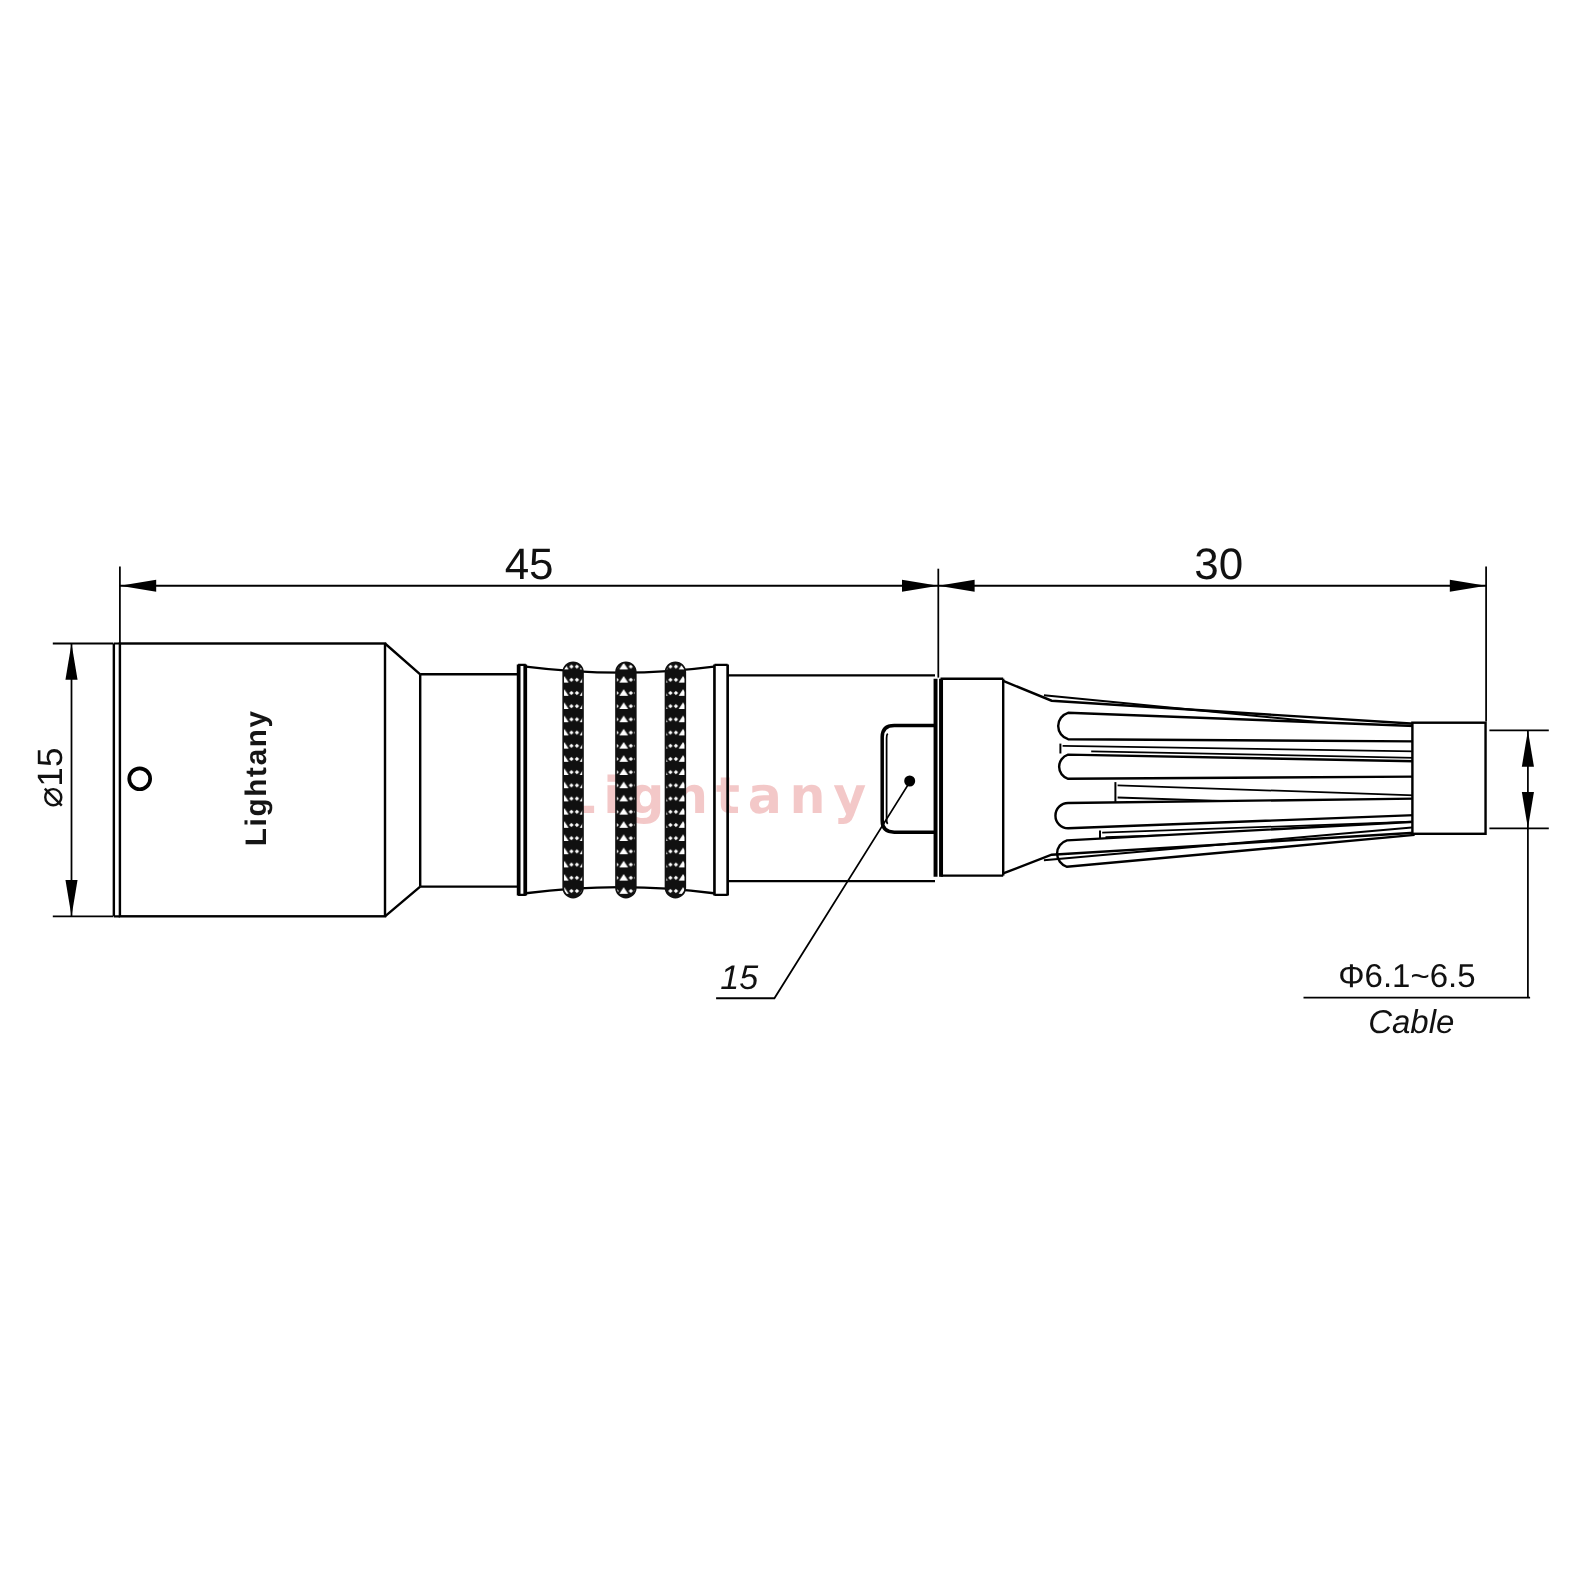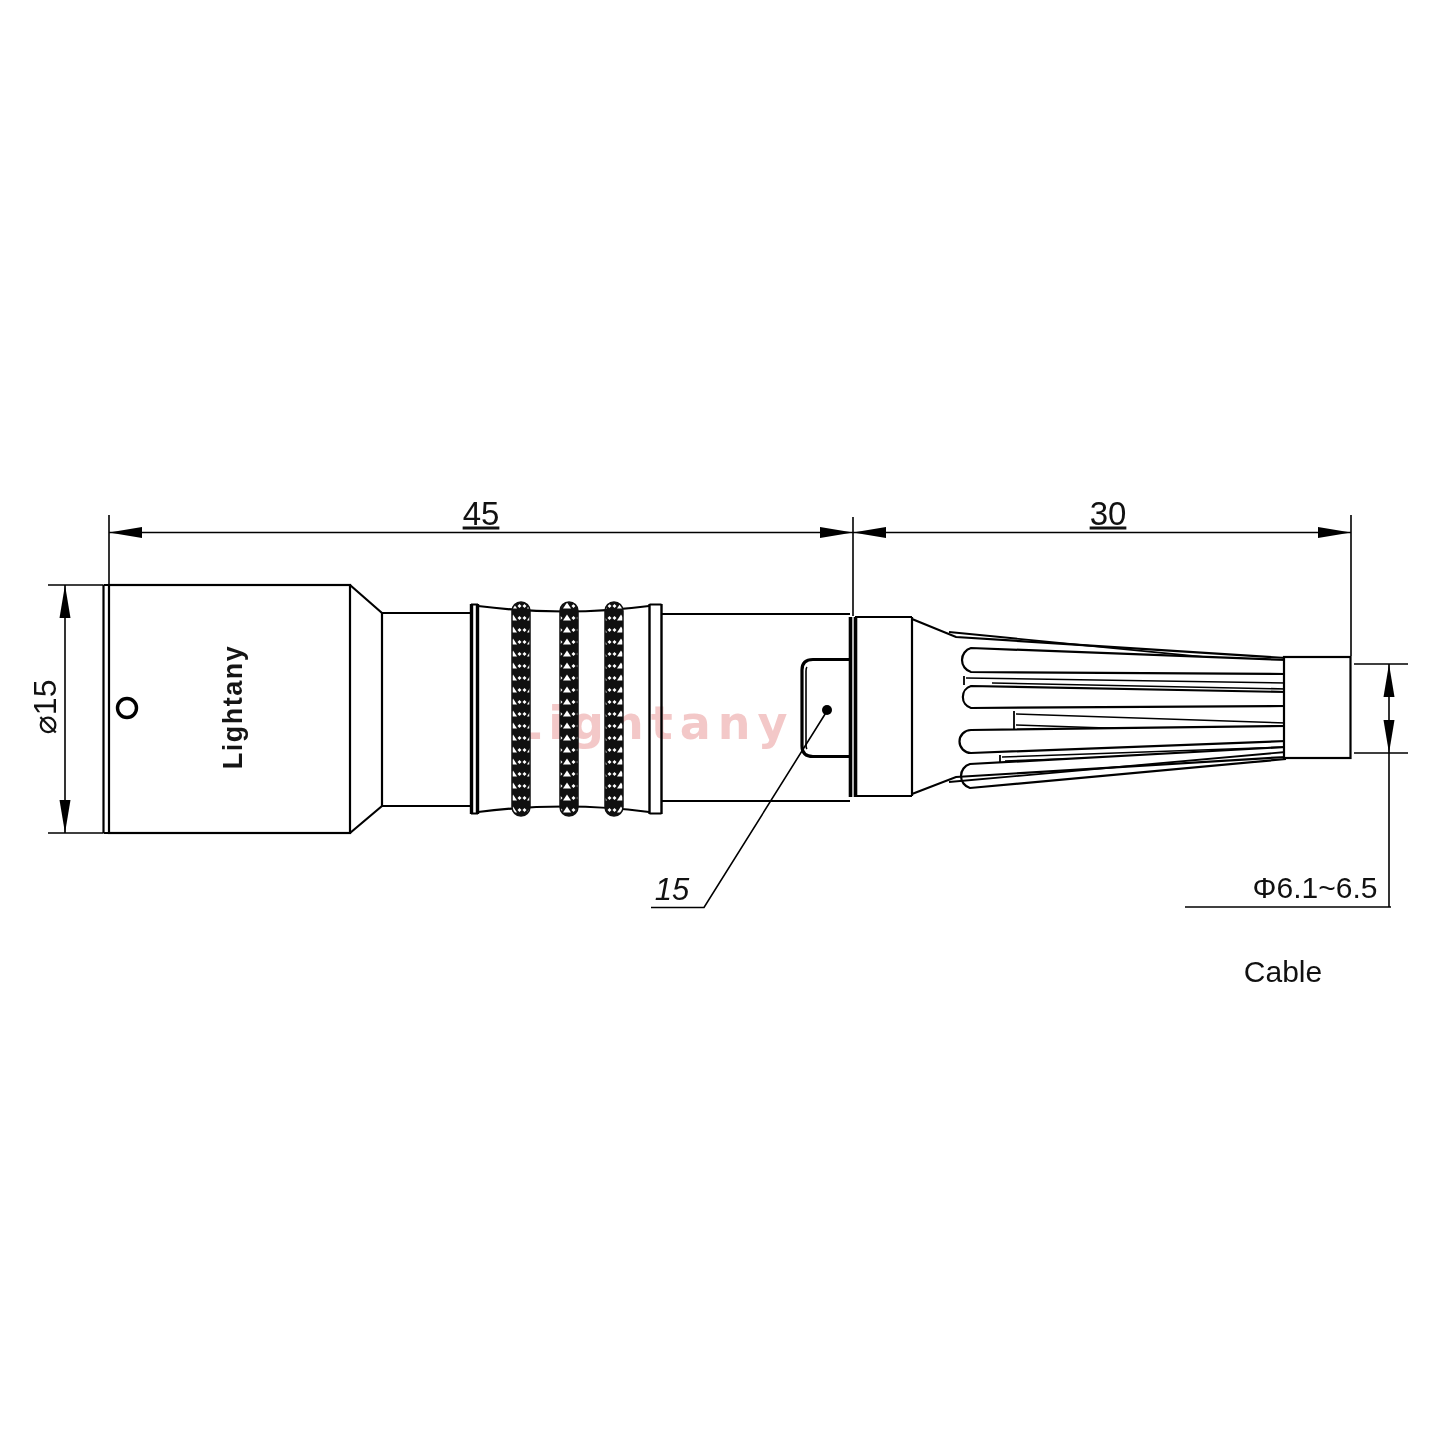--- a/index.html
+++ b/index.html
@@ -3,21 +3,21 @@
 <meta charset="utf-8">
 <style>
   html,body{margin:0;padding:0;background:#fff;}
   #stage{position:relative;width:1440px;height:1440px;background:#fff;overflow:hidden;
          font-family:"Liberation Sans", sans-serif;}
   #stage svg{position:absolute;left:0;top:0;z-index:2;}
   .lbl{position:absolute;z-index:3;color:#111;white-space:nowrap;
        font-family:"Liberation Sans", sans-serif;line-height:1;}
   .center{transform:translate(-50%,-50%);}
   .rot{transform:translate(-50%,-50%) rotate(-90deg);}
-  #dim45,#dim30{font-size:33px;text-decoration:underline;}
+  #dim45,#dim30{font-size:40px;}
   #dia15{font-size:32px;}
   #lbl15{font-size:31px;font-style:italic;}
   #cabledia,#cablelbl{font-size:30px;}
   #brand{font-size:27px;font-weight:700;letter-spacing:1.5px;color:#151515;}
   #watermark{position:absolute;z-index:1;font-size:46px;font-weight:700;
              letter-spacing:7px;color:rgba(224,110,110,0.38);
              font-family:"DejaVu Sans", sans-serif;}
 </style>
 </head>
 <body>
@@ -144,16 +144,16 @@
   <div id="dim45" class="lbl center" style="left:481px;top:513px;">45</div>
 
   <div id="dim30" class="lbl center" style="left:1108px;top:513px;text-align:center;">30</div>
 
   <div id="dia15" class="lbl rot" style="left:45px;top:707px;">⌀15</div>
 
   <div id="brand" class="lbl rot" style="left:233px;top:707px;">Lightany</div>
 
   <div id="lbl15" class="lbl center" style="left:672px;top:889px;">15</div>
 
-  <div id="cabledia" class="lbl center" style="left:1279px;top:888px;margin-left:36px;">Φ6.1~6.5</div>
+  <div id="cabledia" class="lbl center" style="left:1279px;top:888px;">Φ6.1~6.5</div>
 
-  <div id="cablelbl" class="lbl center" style="left:1283px;top:972px;">Cable</div>
+  <div id="cablelbl" class="lbl center" style="left:1283px;top:930px;font-style:italic;">Cable</div>
 </div>
 
 </body></html>

